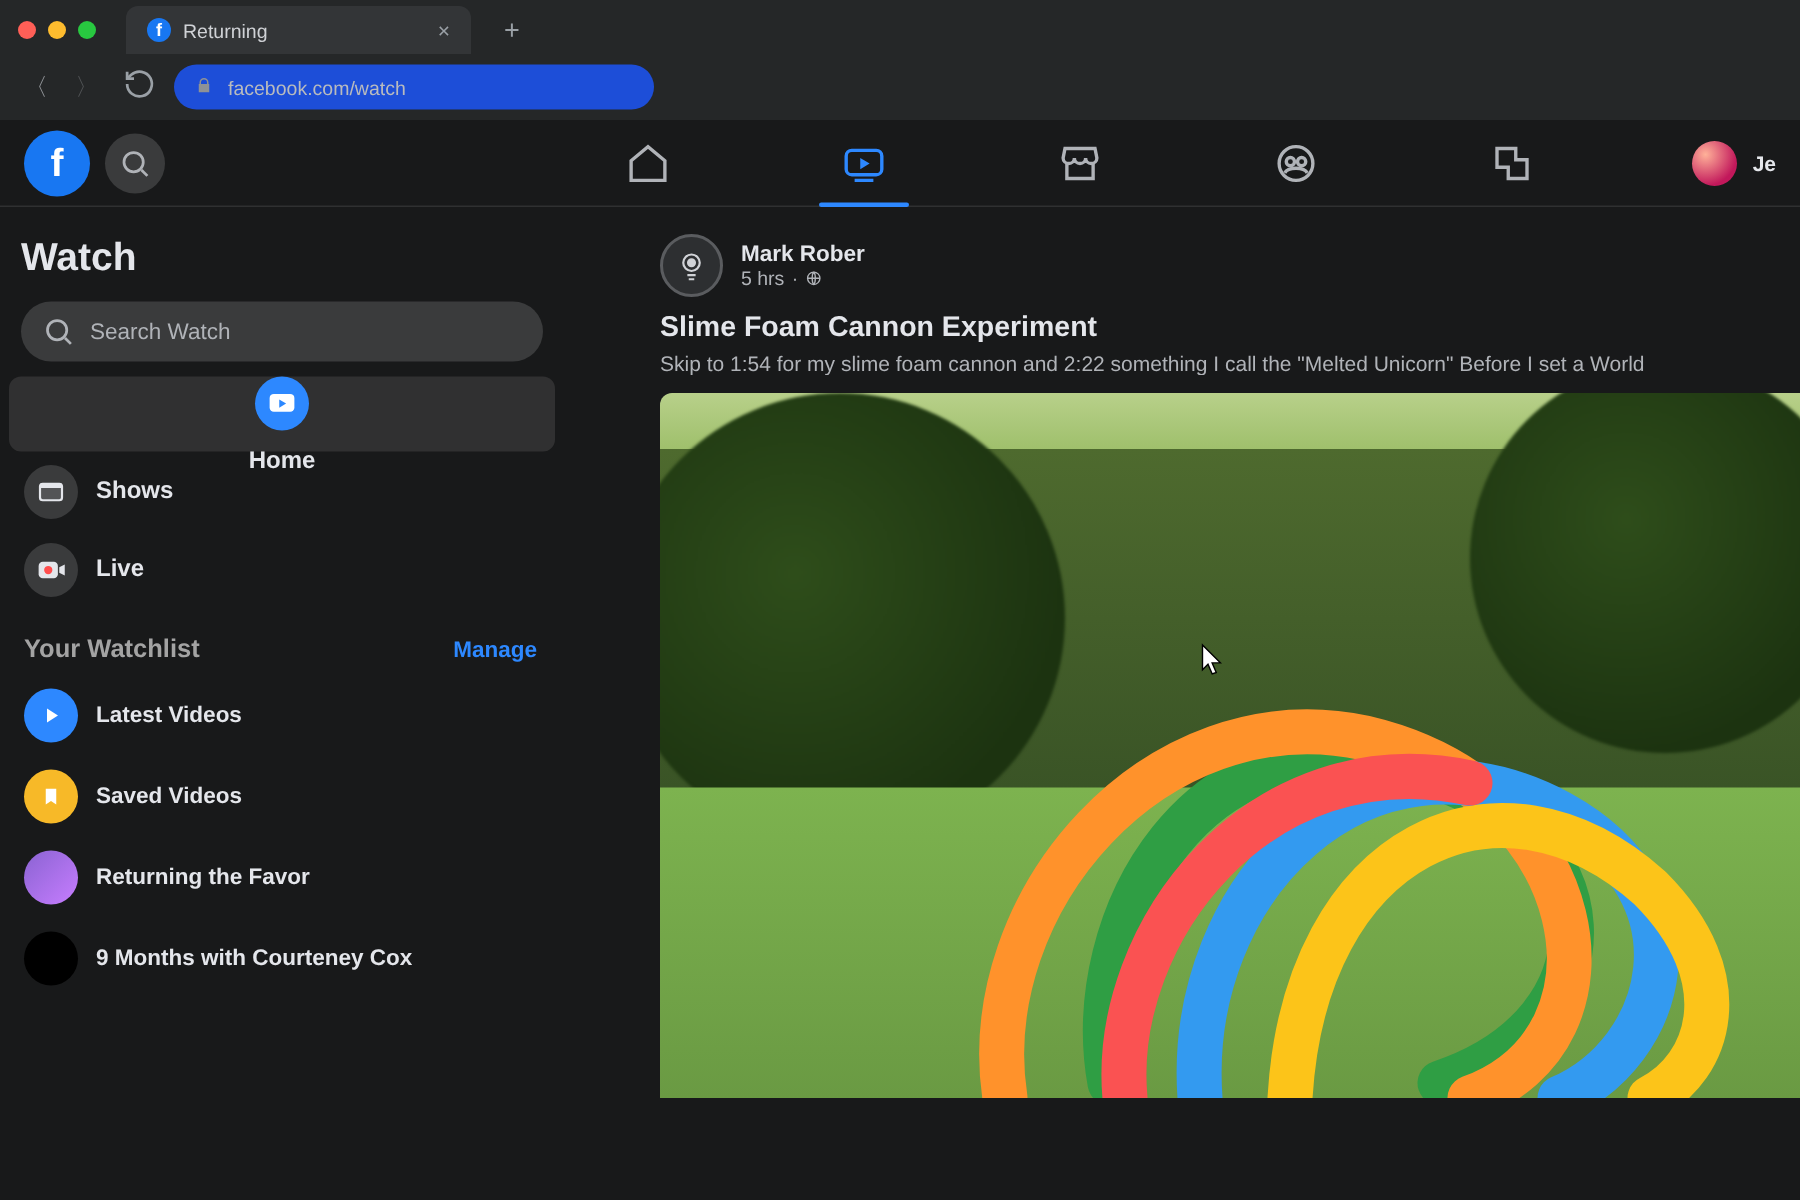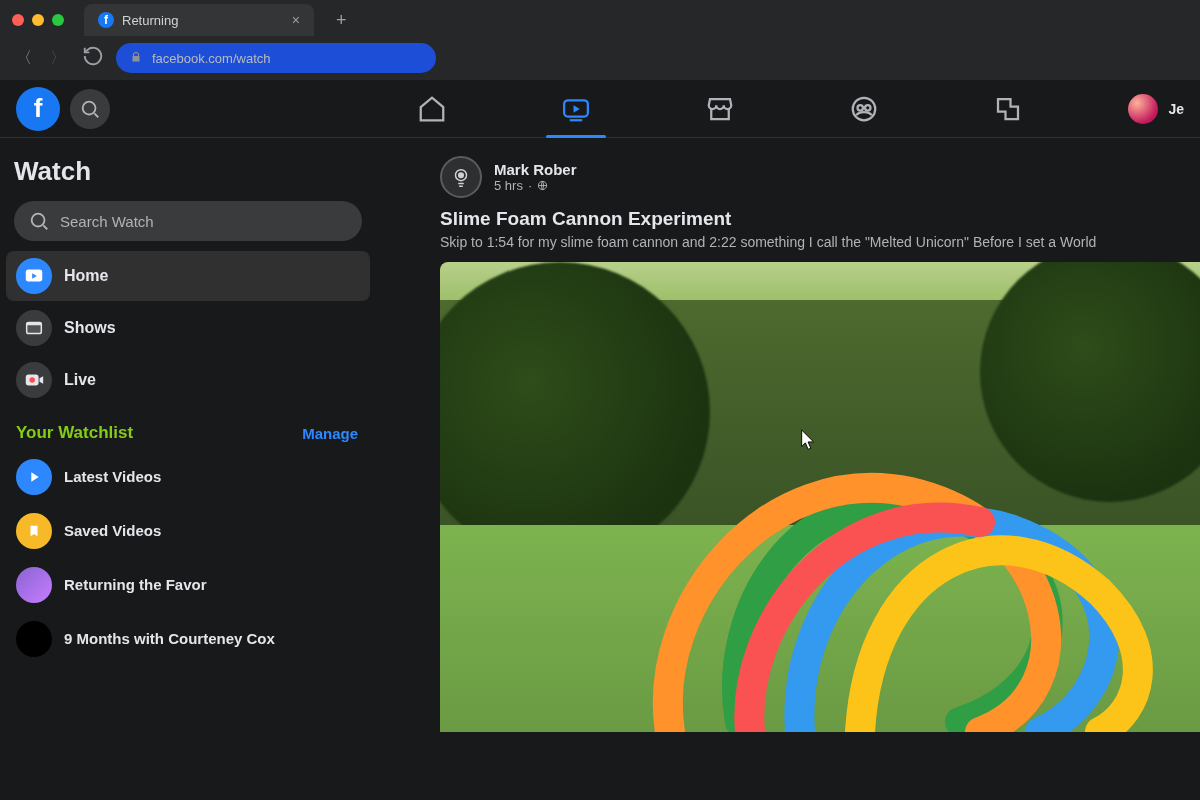--- a/index.html
+++ b/index.html
@@ -32,25 +32,25 @@
   .header-right { display:flex; align-items:center; gap:10px; width:120px; justify-content:flex-end; }
   .avatar-sm { width:30px; height:30px; border-radius:50%; background: radial-gradient(circle at 30% 30%, #ffb199, #c2185b 70%); }
   .user-name { font-size:14px; font-weight:600; }
   
   .body { display:flex; height: calc(800px - 40px - 40px - 58px); gap: 32px; }
   .sidebar { width:380px; padding:12px 10px 0 6px; overflow:hidden; }
   .page-title { font-size:26px; font-weight:800; padding:6px 8px 14px 8px; }
   .search-pill { display:flex; align-items:center; gap:10px; background:#3a3b3c; border-radius:22px; height:40px; padding:0 14px; color:#b0b3b8; font-size:15px; margin:0 8px 10px 8px; }
   .nav-list { display:flex; flex-direction:column; gap:2px; }
   .nav-item { display:flex; align-items:center; gap:12px; height:50px; padding:0 10px; border-radius:8px; font-size:16px; font-weight:600; color:#e4e6eb; }
-  .nav-item.active { background:#303031; }
+  .nav-item.active { background:#303031;flex-direction:column; }
   .nav-icon { width:36px; height:36px; border-radius:50%; background:#3a3b3c; display:flex; align-items:center; justify-content:center; flex:0 0 36px; }
   .nav-item.active .nav-icon { background:#2d88ff; }
   .section-hdr { display:flex; align-items:center; justify-content:space-between; padding:18px 12px 8px 10px; }
-  .section-title { font-size:17px; font-weight:700; color:#84cc16; }
+  .section-title { font-size:17px; font-weight:700; color:#a3a3a3; }
   .manage { color:#2d88ff; font-size:15px; font-weight:600; }
   .wl-item { display:flex; align-items:center; gap:12px; height:52px; padding:0 10px; border-radius:8px; }
   .wl-icon { width:36px; height:36px; border-radius:50%; display:flex; align-items:center; justify-content:center; flex:0 0 36px; }
   .wl-text { display:flex; flex-direction:column; line-height:1.25; }
   .wl-label { font-size:15px; font-weight:600; }
   .wl-sub { font-size:13px; color:#2d88ff; display:flex; align-items:center; gap:6px; }
   .dot { width:7px; height:7px; border-radius:50%; background:#2d88ff; display:inline-block; }
   
   .main { flex:1; padding:18px 0 0 28px; overflow:hidden; }
   .post { width:100%; }

